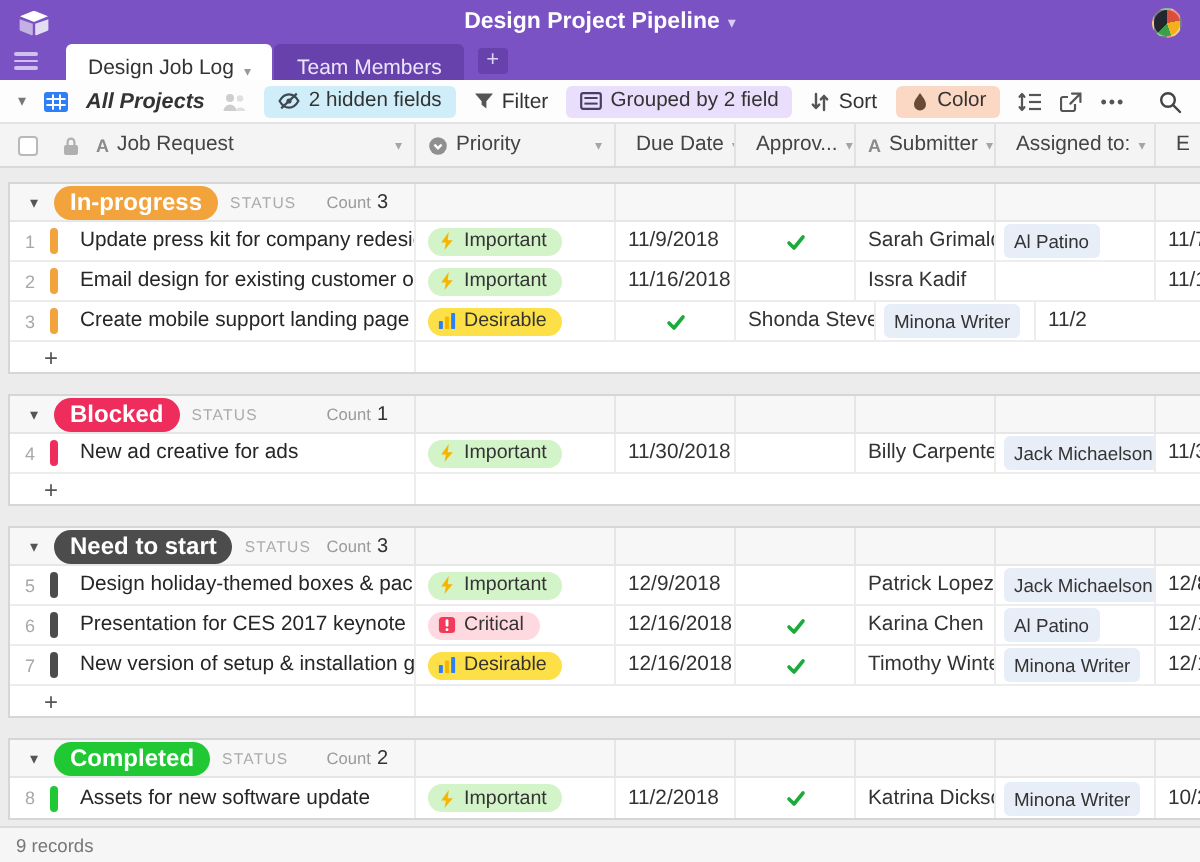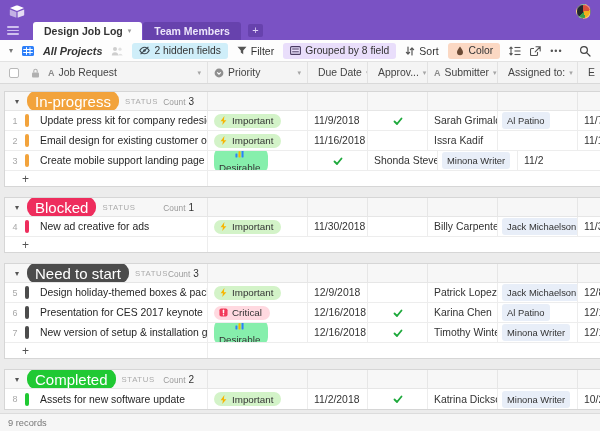--- a/index.html
+++ b/index.html
@@ -11,21 +11,21 @@
   .topbar { height: 22px; background: #7a52c4; display: flex; align-items: center; padding: 0 9px; position: relative; flex: none; }
   .title-wrap { position: absolute; left: 0; right: 0; text-align: center; color: #fff; font-size: 11.5px; font-weight: bold; }
   .title-caret { font-size: 8px; color: #d9ccf2; margin-left: 4px; }
   .avatar { width: 15px; height: 15px; border-radius: 50%; margin-left: auto; position: relative; z-index: 2;
     background: conic-gradient(#d94f3d 0 22%, #f2b01e 22% 45%, #3a9e4b 45% 62%, #23262e 62% 100%); border: 1px solid rgba(255,255,255,.4); }
 
   
   .tabbar { height: 18px; background: #7a52c4; display: flex; align-items: flex-end; padding-left: 7px; flex: none; }
   .burger { width: 20px; display: flex; flex-direction: column; gap: 2px; margin: 0 6px 5px 0; }
   .burger i { display: block; width: 12px; height: 1.6px; background: #cfc0ee; border-radius: 1px; }
-  .tab { height: 18px; display: flex; align-items: center; padding: 0 11px; font-size: 10.5px; font-weight: bold; border-radius: 3px 3px 0 0; }
+  .tab { height: 18px; display: flex; align-items: flex-end; padding: 0 11px; font-size: 10.5px; font-weight: normal; border-radius: 3px 3px 0 0; }
   .tab.active { background: #fff; color: #333; gap: 5px; }
   .tab.active .tab-caret { font-size: 7px; color: #999; }
   .tab.inactive { background: #6742ad; color: #ece5fa; margin-left: 1px; }
   .add-tab { width: 15px; height: 13px; background: #6742ad; border-radius: 2px; color: #dfd3f5; font-size: 11px; line-height: 12px; text-align: center; margin: 0 0 3px 7px; }
 
   
   .toolbar { height: 22px; background: #fdfdfd; border-bottom: 1px solid #e2e2e2; display: flex; align-items: center; padding: 0 9px; gap: 9px; font-size: 10.5px; color: #333; flex: none; }
   .tb-caret { font-size: 8px; color: #777; }
   .view-name { font-weight: bold; font-size: 10.8px; font-style: italic; }
   .tb-pill { display: flex; align-items: center; gap: 4px; padding: 2.5px 7px; border-radius: 3px; font-size: 10.3px; color: #333; }
@@ -55,33 +55,33 @@
   .row { height: 20px; display: flex; align-items: center; border-bottom: 1px solid #ededed; background: #fff; }
   .row:last-child { border-bottom: none; }
   .cell { height: 100%; display: flex; align-items: center; padding: 0 6px; border-right: 1px solid #ededed; overflow: hidden; white-space: nowrap; flex: none; font-size: 10.4px; color: #333; }
   .c1 { width: 203px; padding-left: 0; }
   .c2 { width: 100px; } .c3 { width: 60px; } .c4 { width: 60px; justify-content: center; } .c5 { width: 70px; } .c6 { width: 80px; gap: 3px; padding: 0 4px; }
   .c7 { flex: 1 1 auto; border-right: none; }
   .ghead .cell { border-right: 1px solid #e6e6e6; background: #f7f7f7; }
   .ghead .c7 { border-right: none; }
 
   .gcaret { font-size: 8px; color: #555; margin: 0 8px 0 10px; }
-  .gpill { border-radius: 9px; padding: 1.5px 8px; color: #fff; font-weight: normal; font-size: 15px; }
+  .gpill { border-radius: 9px; padding: 1.5px 8px; color: #fff; font-weight: bold; font-size: 12px; }
   .gp0 { background: #f2a33c; } .gp1 { background: #ee2d5d; } .gp2 { background: #4c4c4c; } .gp3 { background: #20c933; }
   .glabel { font-size: 7.8px; color: #ababab; letter-spacing: .6px; margin-left: 6px; }
   .gcount { margin-left: auto; padding-right: 7px; font-size: 8.3px; color: #9a9a9a; display: flex; align-items: baseline; gap: 3px; }
   .gcount b { font-size: 10px; color: #333; font-weight: normal; }
 
   .rnum { width: 20px; text-align: center; font-size: 9px; color: #a8a8a8; flex: none; }
   .bar { width: 4px; height: 13px; border-radius: 2px; flex: none; }
   .bar0 { background: #f2a33c; } .bar1 { background: #ee2d5d; } .bar2 { background: #4c4c4c; } .bar3 { background: #20c933; }
   .rname { margin-left: 11px; font-size: 10.4px; color: #262626; }
 
   .ppill { display: inline-flex; align-items: center; gap: 4px; border-radius: 9px; padding: 1.5px 8px 1.5px 5px; font-size: 9.8px; color: #333; }
-  .p-imp { background: #d3f3c8; text-align: center; } .p-des { background: #86efac; flex-direction: column; } .p-crit { background: #ffd9e0; }
+  .p-imp { background: #d3f3c8; text-align: center; } .p-des { background: #fde047; } .p-crit { background: #ffd9e0; }
   .pic { width: 9px; height: 9px; flex: none; }
   .ck { width: 10px; height: 10px; }
   .apill { background: #e8eef8; border-radius: 3px; padding: 3px 5px; font-size: 9.4px; color: #333; flex: none; }
 
   .addrow { height: 15px; display: flex; align-items: center; background: #fff; }
   .addrow .acell1 { width: 203px; height: 100%; border-right: 1px solid #ededed; display: flex; align-items: center; }
   .plus { padding-left: 17px; color: #555; font-size: 12px; line-height: 1; }
 
   
   .footer { height: 18px; background: #f6f6f6; border-top: 1px solid #dcdcdc; display: flex; align-items: center; padding: 0 8px; font-size: 9.3px; color: #777; flex: none; }
@@ -90,20 +90,23 @@
 <body>
 
 <div class="app">
 
   <div class="topbar">
     <svg width="16" height="13" viewBox="0 0 16 13">
       <path fill="#fff" d="M7.2.6 1 3.1l6.4 2.6c.4.15.8.15 1.2 0L15 3.1 8.8.6a2.2 2.2 0 0 0-1.6 0z"></path>
       <path fill="#fff" opacity=".8" d="M8.6 6.9v5.3c0 .3.3.5.6.4l5.6-2.2c.2-.1.4-.3.4-.6V4.6L8.6 6.9z"></path>
       <path fill="#fff" opacity=".55" d="M7.4 6.9.8 4.6v5.2c0 .3.2.5.4.6l5.6 2.2c.3.1.6-.1.6-.4V6.9z"></path>
     </svg>
+    <div class="title-wrap">
+      <span>Design Project Pipeline</span><span class="title-caret">▾</span>
+    </div>
     <div class="avatar"></div>
   </div>
 
   <div class="tabbar">
     <span class="burger">
         <i></i>
         <i></i>
         <i></i>
       </span>
     <div class="tab active">
@@ -145,21 +148,21 @@
         <path d="M.5.8h9L6.2 4.6v3.6L3.8 6.4V4.6L.5.8z" fill="#555"></path>
       </svg>
       <span>Filter</span>
     </span>
     <span class="tb-pill pill-grouped">
       <svg class="ti" width="11" height="9" viewBox="0 0 11 9">
         <rect x=".6" y=".6" width="9.8" height="7.8" rx="1" fill="none" stroke="#4a3d63" stroke-width="1.1"></rect>
         <line x1="2.2" y1="3" x2="8.8" y2="3" stroke="#4a3d63" stroke-width="1"></line>
           <line x1="2.2" y1="5.8" x2="8.8" y2="5.8" stroke="#4a3d63" stroke-width="1"></line>
       </svg>
-      <span>Grouped by 8 field</span>
+      <span>Grouped by 2 field</span>
     </span>
     <span class="tb-plain">
       <svg class="ti" width="10" height="10" viewBox="0 0 10 10">
         <path d="M3 1v7M1.4 6.3 3 8l1.6-1.7" fill="none" stroke="#555" stroke-width="1.2" stroke-linecap="round" stroke-linejoin="round"></path>
         <path d="M7 9V2M5.4 3.7 7 2l1.6 1.7" fill="none" stroke="#555" stroke-width="1.2" stroke-linecap="round" stroke-linejoin="round"></path>
       </svg>
       <span>Sort</span>
     </span>
     <span class="tb-pill pill-color">
       <svg class="ti" width="10" height="10" viewBox="0 0 10 10">

